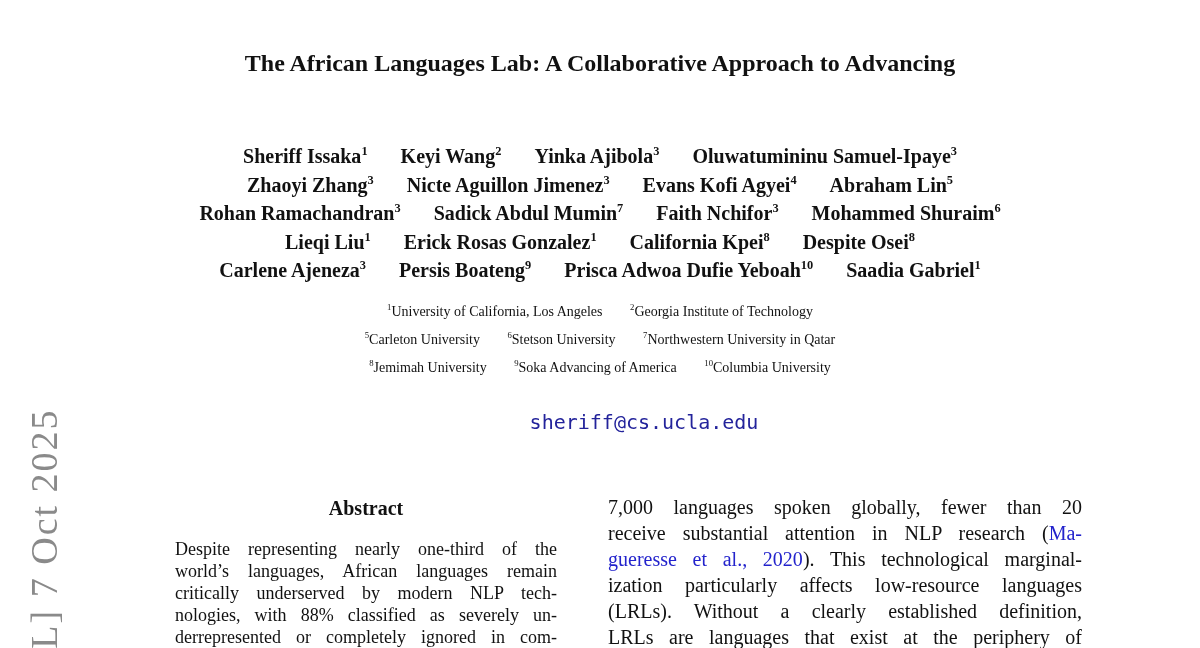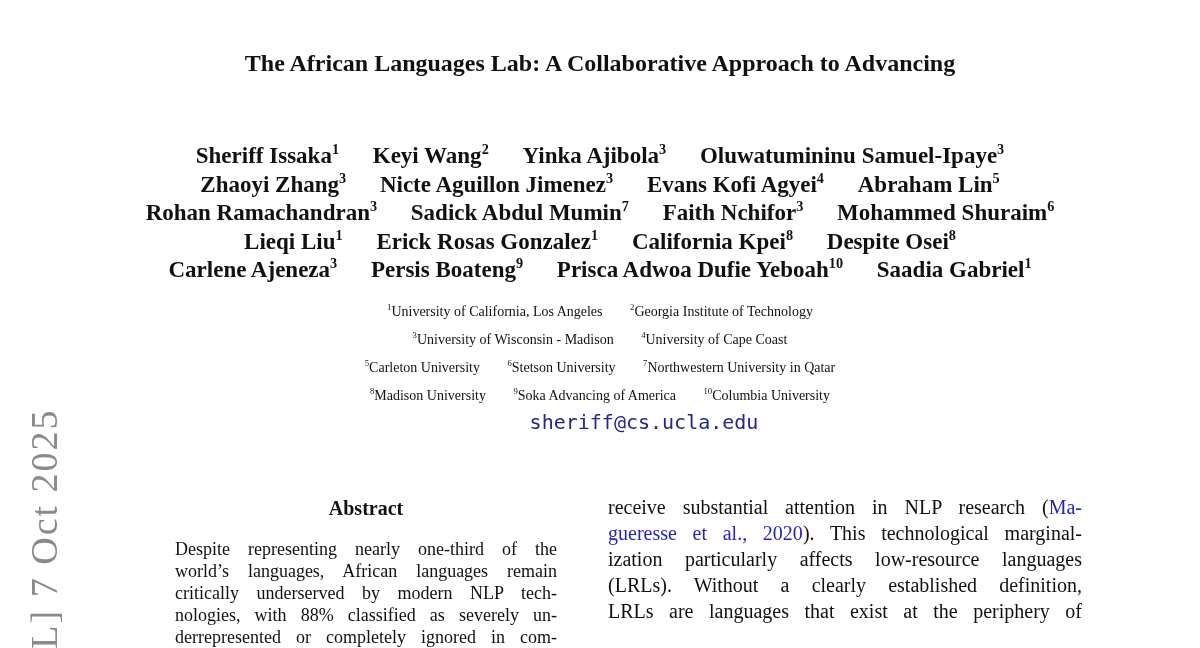--- a/index.html
+++ b/index.html
@@ -26,21 +26,21 @@
   
   .title{
     position:absolute;top:46px;left:0;width:100%;
     text-align:center;
     font-weight:bold;font-size:24px;line-height:35px;
   }
   
   .authors{
     position:absolute;top:142px;left:0;width:100%;
     text-align:center;
-    font-weight:bold;font-size:23px;line-height:28.5px;
+    font-weight:bold;font-size:20px;line-height:28.5px;
   }
   .author{margin:0 14px;white-space:nowrap;}
   sup{font-size:62%;line-height:0;}
   
   .affils{
     position:absolute;top:298px;left:0;width:100%;
     text-align:center;
     font-size:14px;line-height:28px;
   }
   .affil{margin:0 12px;white-space:nowrap;}
@@ -120,50 +120,47 @@
       <span class="author"><span>Saadia Gabriel</span><sup>1</sup></span>
     </div>
   </div>
 
   <div class="affils">
     <div>
       <span class="affil"><sup>1</sup><span>University of California, Los Angeles</span></span>
       <span class="affil"><sup>2</sup><span>Georgia Institute of Technology</span></span>
     </div>
     <div>
-      <span class="affil"><sup>3</sup><span>University of Wisconsin - Madison</span></span>
-      <span class="affil"><sup>4</sup><span>University of Cape Coast</span></span>
-    </div>
-    <div>
       <span class="affil"><sup>5</sup><span>Carleton University</span></span>
       <span class="affil"><sup>6</sup><span>Stetson University</span></span>
       <span class="affil"><sup>7</sup><span>Northwestern University in Qatar</span></span>
     </div>
     <div>
-      <span class="affil"><sup>8</sup><span>Madison University</span></span>
+      <span class="affil"><sup>8</sup><span>Jemimah University</span></span>
       <span class="affil"><sup>9</sup><span>Soka Advancing of America</span></span>
       <span class="affil"><sup>10</sup><span>Columbia University</span></span>
     </div>
   </div>
 
   <div class="email-row">
     <span class="email">sheriff@cs.ucla.edu</span>
   </div>
 
   <div class="abstract-head">Abstract</div>
 
   <div class="abstract-body">
     <div class="jline"><span>Despite representing nearly one-third of the</span></div>
     <div class="jline"><span>world’s languages, African languages remain</span></div>
     <div class="jline"><span>critically underserved by modern NLP tech-</span></div>
     <div class="jline"><span>nologies, with 88% classified as severely un-</span></div>
     <div class="jline"><span>derrepresented or completely ignored in com-</span></div>
   </div>
 
   <div class="right-col">
+    <div class="jline"><span>7,000 languages spoken globally, fewer than 20</span></div>
     <div class="jline"><span>receive substantial attention in NLP research (</span><span class="cite">Ma-</span></div>
     <div class="jline"><span class="cite">gueresse et al., 2020</span><span>). This technological marginal-</span></div>
     <div class="jline"><span>ization particularly affects low-resource languages</span></div>
     <div class="jline"><span>(LRLs). Without a clearly established definition,</span></div>
     <div class="jline"><span>LRLs are languages that exist at the periphery of</span></div>
   </div>
 
 </div>
 
 </body></html>

